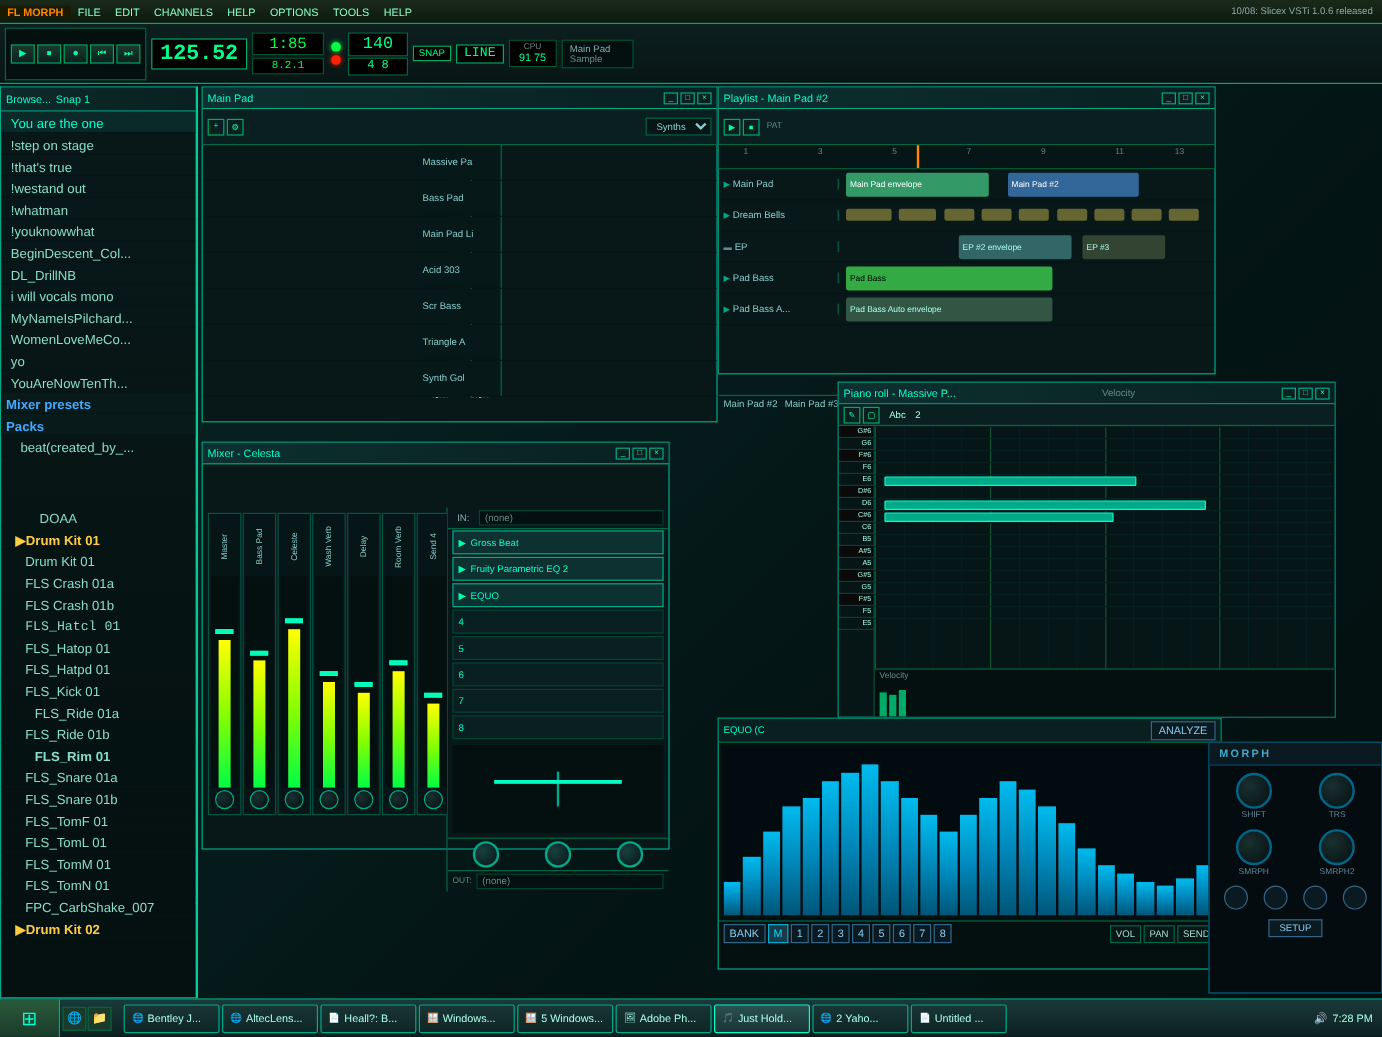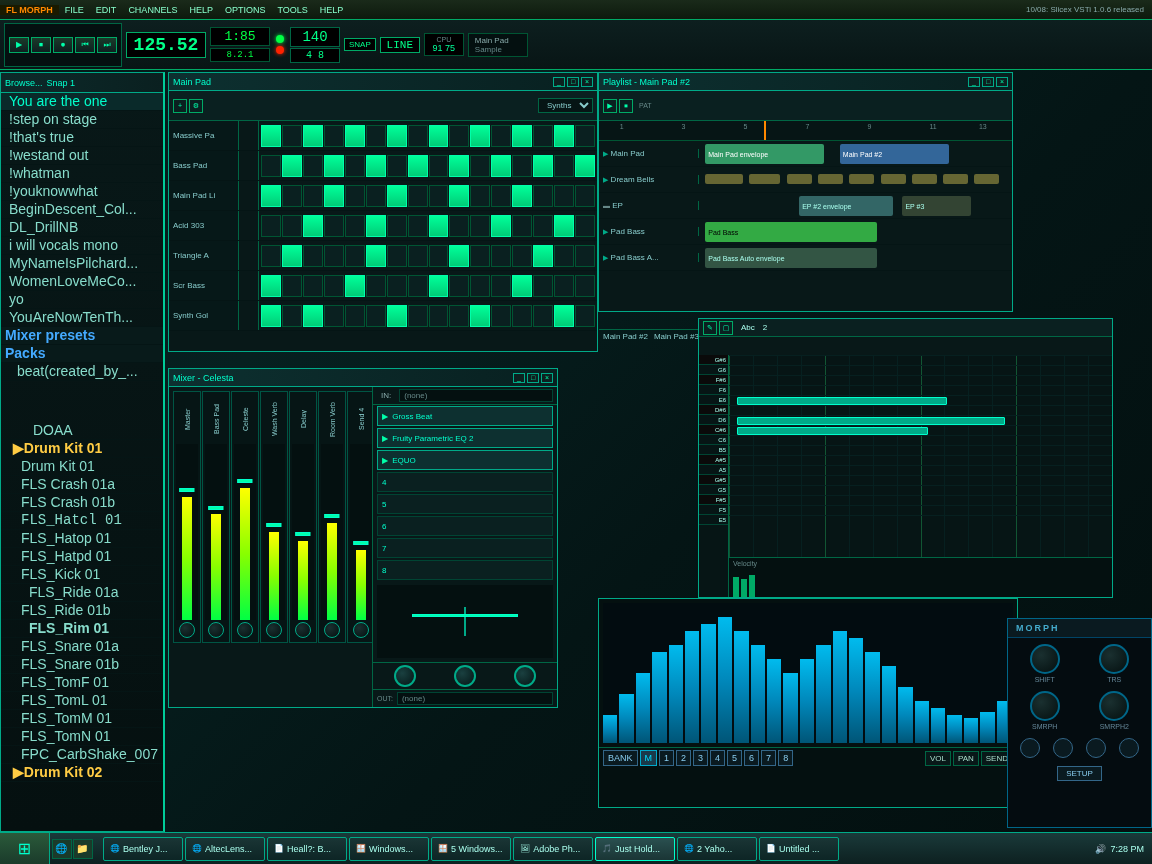--- a/index.html
+++ b/index.html
@@ -220,23 +220,23 @@
     }
 
     .browser-items {
       overflow-y: auto;
       height: calc(100% - 20px);
     }
 
     .browser-item {
       height: 18px;
       display: flex;
-      align-items: flex-start;
+      align-items: flex-end;
       padding-left: 8px;
-      font-size: 14px;
+      font-size: 11px;
       color: #88ddcc;
       cursor: pointer;
       border-bottom: 1px solid #051515;
     }
 
     .browser-item.selected {
       background: #0a2a2a;
       color: #00ffcc;
     }
 
@@ -297,20 +297,21 @@
     .step-channels {
       width: 100%;
       overflow-y: auto;
     }
 
     .step-channel-row {
       height: 30px;
       display: flex;
       align-items: center;
       border-bottom: 1px solid #051515;
+      flex-direction: column;
     }
 
     .channel-name {
       width: 70px;
       height: 100%;
       display: flex;
       align-items: center;
       padding: 0 4px;
       font-size: 8px;
       color: #88cccc;
@@ -1083,59 +1084,59 @@
               <div class="step-btn"></div>
               <div class="step-btn"></div>
               <div class="step-btn active"></div>
               <div class="step-btn"></div>
               <div class="step-btn"></div>
               <div class="step-btn active"></div>
               <div class="step-btn"></div>
             </div>
           </div>
           <div class="step-channel-row">
+            <div class="channel-name">Scr Bass</div>
+            <div class="channel-controls"></div>
+            <div class="step-buttons">
+              <div class="step-btn active"></div>
+              <div class="step-btn"></div>
+              <div class="step-btn"></div>
+              <div class="step-btn"></div>
+              <div class="step-btn active"></div>
+              <div class="step-btn"></div>
+              <div class="step-btn"></div>
+              <div class="step-btn"></div>
+              <div class="step-btn active"></div>
+              <div class="step-btn"></div>
+              <div class="step-btn"></div>
+              <div class="step-btn"></div>
+              <div class="step-btn active"></div>
+              <div class="step-btn"></div>
+              <div class="step-btn"></div>
+              <div class="step-btn"></div>
+            </div>
+          </div>
+          <div class="step-channel-row">
             <div class="channel-name">Triangle A</div>
             <div class="channel-controls"></div>
             <div class="step-buttons">
               <div class="step-btn"></div>
               <div class="step-btn active"></div>
               <div class="step-btn"></div>
               <div class="step-btn"></div>
               <div class="step-btn"></div>
               <div class="step-btn active"></div>
               <div class="step-btn"></div>
               <div class="step-btn"></div>
               <div class="step-btn"></div>
               <div class="step-btn active"></div>
               <div class="step-btn"></div>
               <div class="step-btn"></div>
               <div class="step-btn"></div>
               <div class="step-btn active"></div>
-              <div class="step-btn"></div>
-              <div class="step-btn"></div>
-            </div>
-          </div>
-          <div class="step-channel-row">
-            <div class="channel-name">Scr Bass</div>
-            <div class="channel-controls"></div>
-            <div class="step-buttons">
-              <div class="step-btn active"></div>
-              <div class="step-btn"></div>
-              <div class="step-btn"></div>
-              <div class="step-btn"></div>
-              <div class="step-btn active"></div>
-              <div class="step-btn"></div>
-              <div class="step-btn"></div>
-              <div class="step-btn"></div>
-              <div class="step-btn active"></div>
-              <div class="step-btn"></div>
-              <div class="step-btn"></div>
-              <div class="step-btn"></div>
-              <div class="step-btn active"></div>
-              <div class="step-btn"></div>
               <div class="step-btn"></div>
               <div class="step-btn"></div>
             </div>
           </div>
           <div class="step-channel-row">
             <div class="channel-name">Synth Gol</div>
             <div class="channel-controls"></div>
             <div class="step-buttons">
               <div class="step-btn active"></div>
               <div class="step-btn"></div>
@@ -1161,21 +1162,21 @@
 
   <div class="mixer-panel">
     <div class="window-titlebar">
       <span>Mixer - Celesta</span>
       <div class="window-controls">
         <div class="win-ctrl">_</div>
         <div class="win-ctrl">□</div>
         <div class="win-ctrl">×</div>
       </div>
     </div>
-    <div style="display:flex;height:calc(100% - 18px);">
+    <div style="display:flex;height:calc(100% - 18px);margin-top:36px;">
 
       <div class="mixer-tracks" style="flex:1;">
         <div id="mixer-tracks-container" style="display:flex;gap:1px;height:100%;">
             <div class="mixer-track">
               <div class="mixer-track-name">Master</div>
               <div class="mixer-fader-area">
                 <div class="mixer-level-bar" style="height: 70%;"></div>
                 <div style="position: absolute; left: 50%; width: 70%; height: 4px; background: rgb(0, 255, 170); border: 1px solid rgb(0, 255, 204); transform: translateX(-50%); top: 25%; cursor: pointer;"></div>
               </div>
               <div style="width: 16px; height: 16px; border-radius: 50%; background: radial-gradient(circle at 35% 35%, rgb(26, 48, 48), rgb(4, 16, 16)); border: 1px solid rgb(0, 170, 136); margin: 2px auto; cursor: pointer;"></div>
@@ -1381,20 +1382,29 @@
     <div style="padding:2px 4px;border-top:1px solid #006644;font-size:8px;color:#88cccc;display:flex;gap:6px;flex-wrap:wrap;">
       <span style="cursor:pointer;">Main Pad #2</span>
       <span style="cursor:pointer;">Main Pad #3</span>
       <span style="cursor:pointer;">Main Pad #4</span>
       <span style="cursor:pointer;">Main Pad #5</span>
       <span style="cursor:pointer;">Main Pad #6</span>
     </div>
   </div>
 
   <div class="piano-roll">
+    <div class="window-titlebar">
+      <span>Piano roll - Massive P...</span>
+      <span style="font-size:8px;color:#668888;">Velocity</span>
+      <div class="window-controls">
+        <div class="win-ctrl">_</div>
+        <div class="win-ctrl">□</div>
+        <div class="win-ctrl">×</div>
+      </div>
+    </div>
 
     <div style="height:18px;background:#0a2020;border-bottom:1px solid #006644;display:flex;align-items:center;padding:0 4px;gap:2px;">
       <div class="small-icon-btn">✎</div>
       <div class="small-icon-btn">▢</div>
       <div style="font-size:8px;color:#aaffee;padding:0 6px;">Abc</div>
       <div style="font-size:8px;color:#aaffee;">2</div>
     </div>
 
     <div class="piano-keys" id="piano-keys-container">
         <div class="piano-note black">G#6</div>
@@ -1462,20 +1472,24 @@
       <div style="font-size:7px;color:#668888;padding:2px 4px;">Velocity</div>
       <div style="display:flex;align-items:flex-end;height:28px;gap:2px;padding:0 4px;">
         <div style="width:6px;height:20px;background:#00aa66;"></div>
         <div style="width:6px;height:18px;background:#00aa66;"></div>
         <div style="width:6px;height:22px;background:#00aa66;"></div>
       </div>
     </div>
   </div>
 
   <div class="eq-panel">
+    <div style="height:20px;background:#0a2020;display:flex;align-items:center;justify-content:space-between;padding:0 4px;border-bottom:1px solid #006644;">
+      <span style="font-size:8px;color:#00ffcc;">EQUO (C</span>
+      <button class="analyze-btn">ANALYZE</button>
+    </div>
     <div class="eq-display" id="eq-display">
         <div class="eq-bar" style="left: 0%; width: 3.5%; height: 20%;"></div>
         <div class="eq-bar" style="left: 4%; width: 3.5%; height: 35%;"></div>
         <div class="eq-bar" style="left: 8%; width: 3.5%; height: 50%;"></div>
         <div class="eq-bar" style="left: 12%; width: 3.5%; height: 65%;"></div>
         <div class="eq-bar" style="left: 16%; width: 3.5%; height: 70%;"></div>
         <div class="eq-bar" style="left: 20%; width: 3.5%; height: 80%;"></div>
         <div class="eq-bar" style="left: 24%; width: 3.5%; height: 85%;"></div>
         <div class="eq-bar" style="left: 28%; width: 3.5%; height: 90%;"></div>
         <div class="eq-bar" style="left: 32%; width: 3.5%; height: 80%;"></div>

